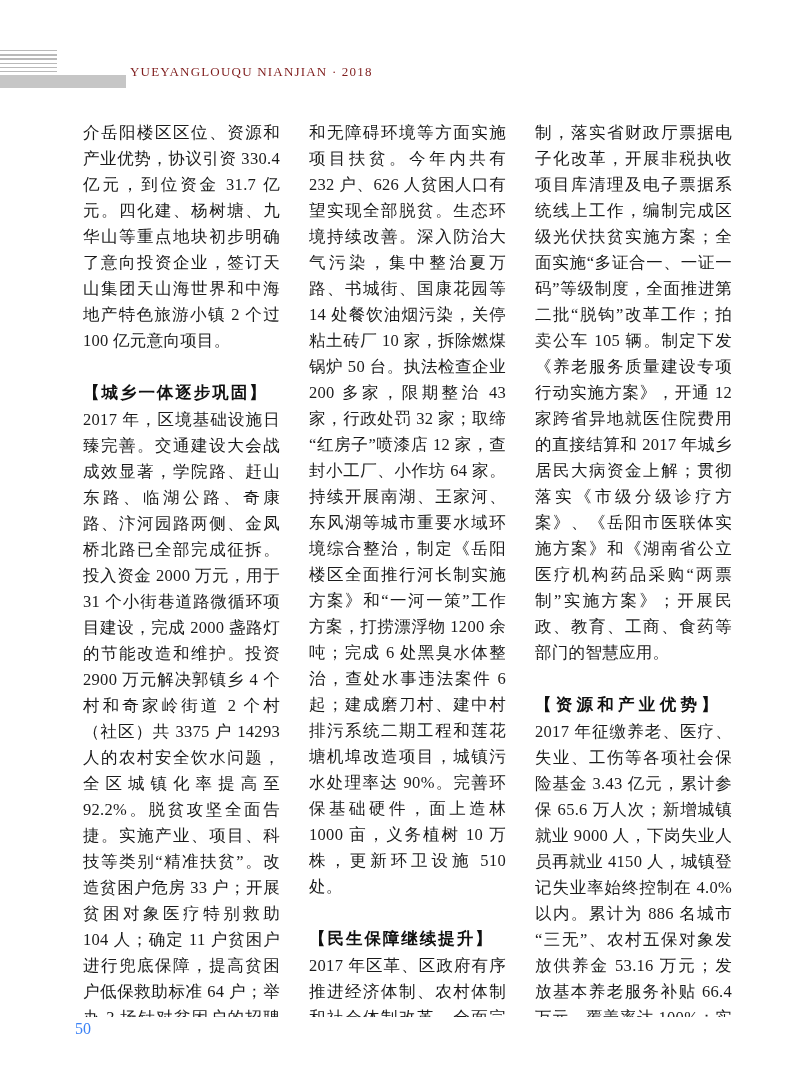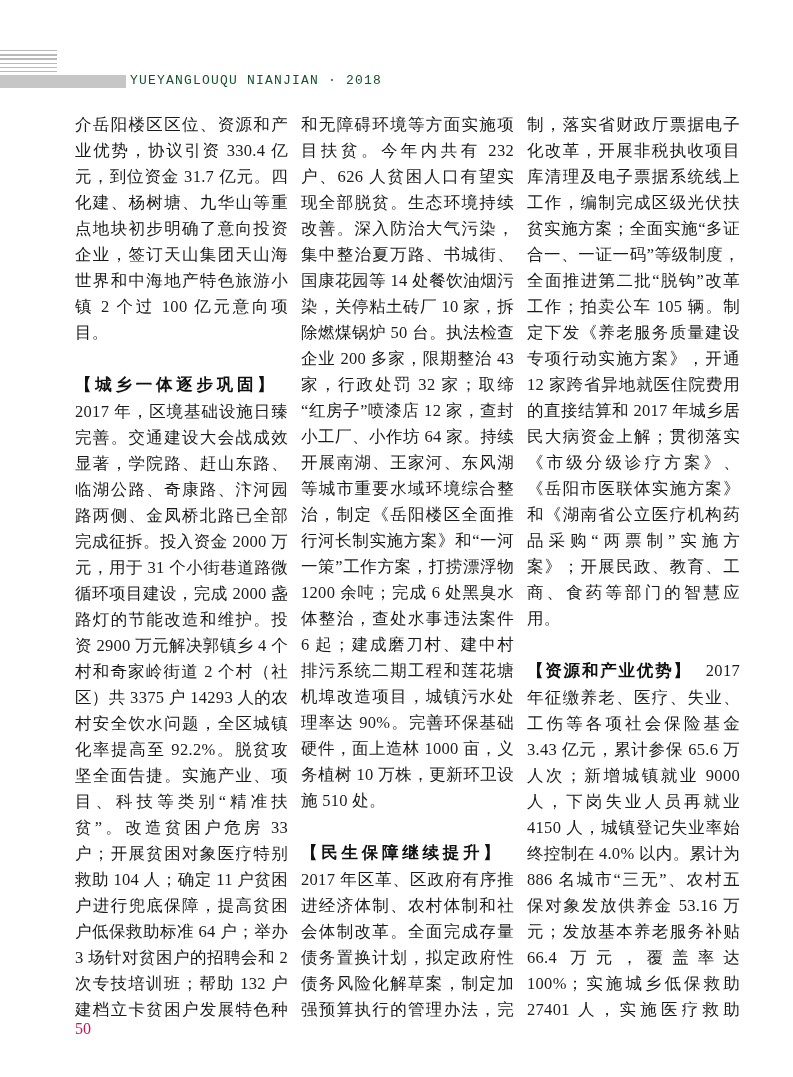--- a/index.html
+++ b/index.html
@@ -20,50 +20,50 @@
     position:absolute;left:0;top:75px;width:126px;height:13px;
     background:#c6c6c6;
   }
   .hdr-title{
     position:absolute;left:62px;top:44px;
     font-family:"Liberation Sans","DejaVu Sans",sans-serif;
     font-size:23px;font-weight:600;letter-spacing:1px;color:#222;
     white-space:nowrap;margin:0;
   }
   .hdr-sub{
-    position:absolute;left:130px;top:73px;
-    font-family:Liberation Mono, monospace;
-    font-size:13px;color:#14532d;letter-spacing:1.2px;
+    position:absolute;left:130px;top:64px;
+    font-family:Liberation Serif, serif;
+    font-size:13px;color:#7f1d1d;letter-spacing:1.2px;
     white-space:nowrap;
   }
   
   .body-wrap{
     position:absolute;left:75px;top:112px;width:665px;height:905px;
     display:flex;gap:13px;overflow:hidden;
   }
   .col{
     width:213px;flex:0 0 213px;height:100%;overflow:hidden;
   }
   .para{
-    margin:0;
+    margin:8px;
     font-size:16.5px;line-height:26px;
     text-align:justify;
     text-justify:inter-ideograph;
     letter-spacing:0.3px;
   }
   .para.section{margin-top:26px;}
   .shead{
     font-family:Liberation Mono, monospace;
     font-weight:700;font-size:16.5px;color:#111;
     margin-right:14px;
   }
   
   .page-num{
     position:absolute;left:75px;top:1020px;
-    font-size:16px;color:#be185d;
+    font-size:16px;color:#3b82f6;
     font-family:"Liberation Serif","DejaVu Serif",serif;
   }
 </style>
 </head>
 <body>
 
 <div class="page">
 
   <div class="hdr-stripes"></div>
   <div class="hdr-bar"></div>

